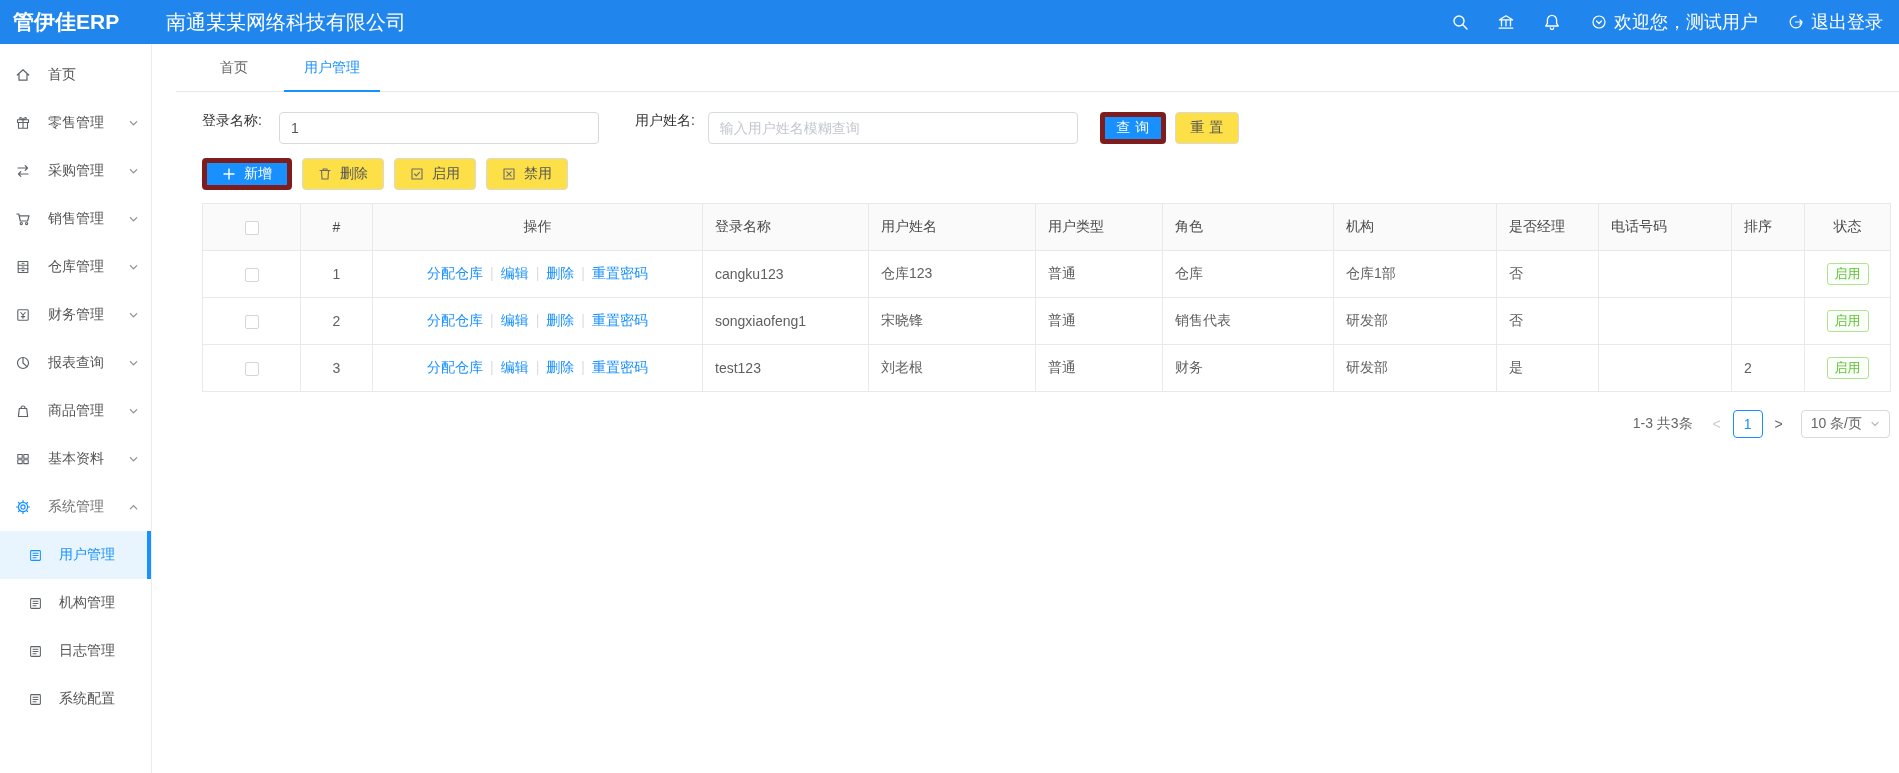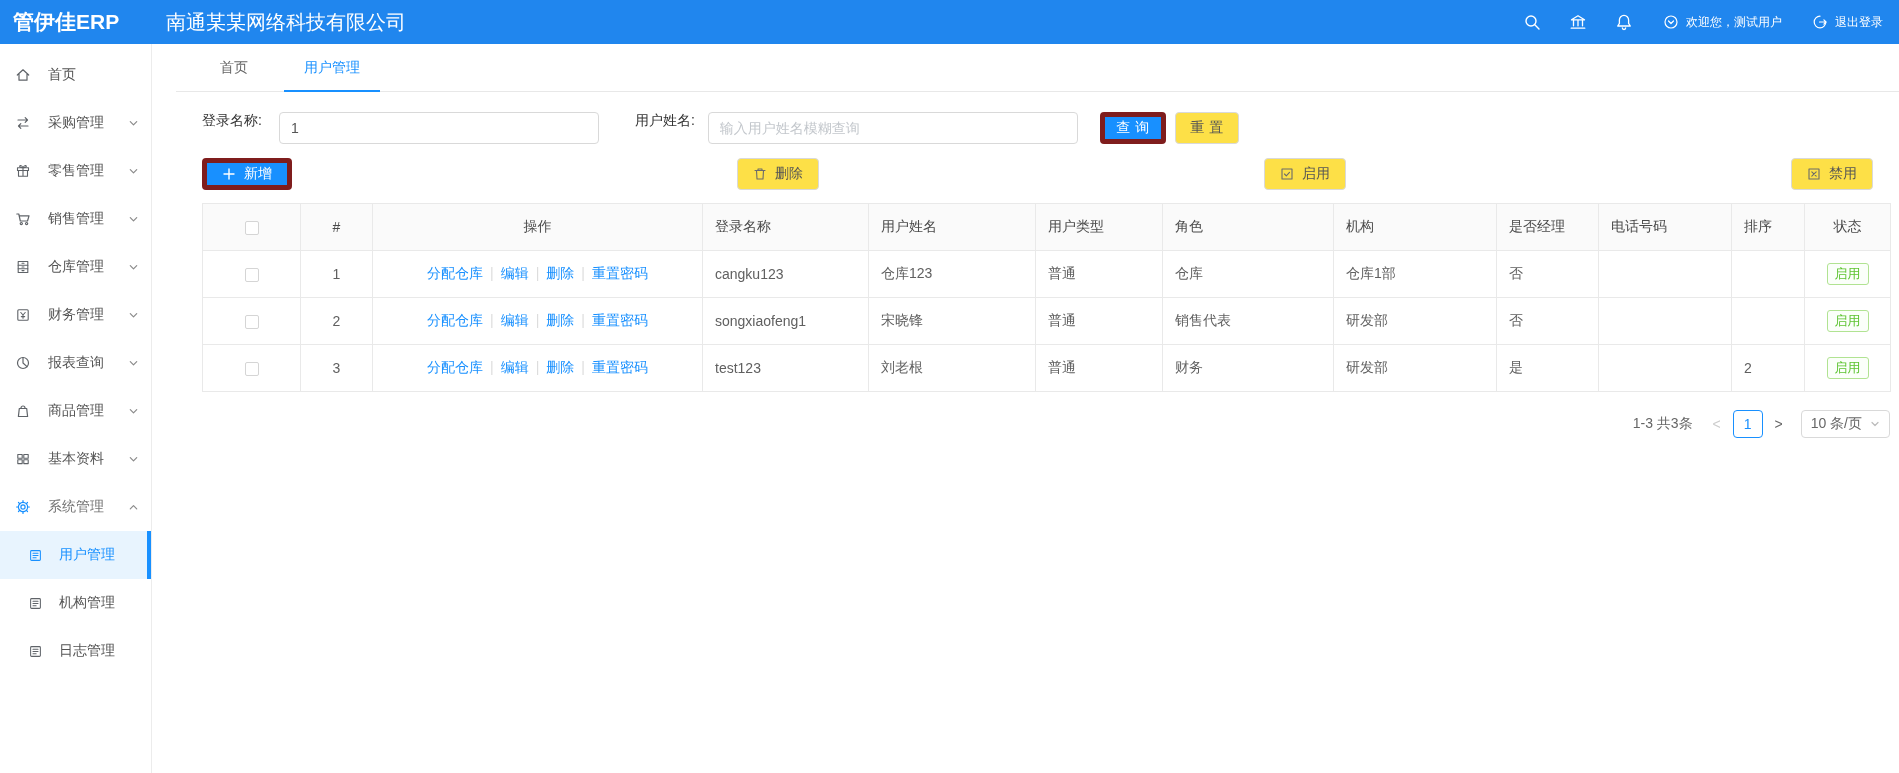--- a/index.html
+++ b/index.html
@@ -10,21 +10,21 @@
     background:#fff; color:#333; font-size:14px;
   }
   svg { display:block; }
 
   
   .hdr { height:44px; background:#2086ee; color:#fff; display:flex; align-items:center; }
   .logo { font-size:21px; font-weight:bold; padding-left:13px; width:152px; white-space:nowrap; }
   .company { font-size:20px; margin-left:14px; white-space:nowrap; }
   .hdr-right { margin-left:auto; display:flex; align-items:center; padding-right:16px; }
   .hicon { width:18px; height:18px; margin-left:28px; cursor:pointer; color:#fff; }
-  .hgroup { display:flex; align-items:center; gap:7px; margin-left:30px; font-size:12px; cursor:pointer; white-space:nowrap; }
+  .hgroup { display:flex; align-items:center; gap:7px; margin-left:30px; font-size:18px; cursor:pointer; white-space:nowrap; }
   .hgroup .gicon { width:16px; height:16px; color:#fff; }
 
   
   .layout { display:flex; height:729px;gap:24px; }
   .sidebar { width:152px; flex:none; border-right:1px solid #ececec; padding-top:7px; overflow:hidden; background:#fff; }
   .menu-item { height:48px; display:flex; align-items:center; padding:0 12px 0 15px; color:#545454; cursor:pointer; }
   .micon { width:16px; height:16px; flex:none; color:#5f6368; }
   .mlabel { margin-left:17px; font-size:14px; white-space:nowrap; }
   .mchev { margin-left:auto; width:11px; height:11px; color:#8a8a8a; flex:none; }
   .menu-item.active { color:#737373; }
@@ -52,21 +52,21 @@
   .finput.login { width:320px; margin-left:17px; }
   .finput.uname { width:370px; margin-left:13px; }
   .finput::placeholder { color:#c3c7cc; }
   .btn { height:32px; border-radius:4px; font-size:14px; display:inline-flex; align-items:center; justify-content:center; cursor:pointer; }
   .btn-primary { background:#1890ff; color:#fff; border:5px solid #7f1d1d; }
   .btn-plain { background:#fde047; color:#555; border:1px solid #d9d9d9; }
   .btn-search { width:66px; margin-left:22px; letter-spacing:5px; text-indent:5px; }
   .btn-reset { width:64px; margin-left:9px; letter-spacing:5px; text-indent:5px; }
 
   
-  .toolbar { margin-top:12px; display:flex; align-items:center;justify-content:space-between; }
+  .toolbar { margin-top:12px; display:flex; align-items:center; }
   .tbtn { height:32px; padding:0 15px; display:inline-flex; align-items:center; gap:8px; }
   .tbtn + .tbtn { margin-left:10px; }
   .tbtn .bicon { width:14px; height:14px; }
   .tbtn.btn-plain .bicon { color:#6b6b6b; }
 
   
   table.grid { margin-top:13px; border-collapse:collapse; table-layout:fixed; width:1688px; }
   .grid th, .grid td { border:1px solid #e9e9e9; height:47px; padding:0 6px 0 12px; font-size:14px; white-space:nowrap; overflow:hidden; text-align:left; }
   .grid th { background:#fafafa; color:#4a4a4a; font-weight:400; }
   .grid td { color:#606060; }
@@ -138,40 +138,40 @@
       <span class="micon">
         <svg viewBox="0 0 16 16" width="16" height="16" fill="none" stroke="currentColor" stroke-width="1.2" stroke-linecap="round" stroke-linejoin="round">
             <path d="M2.3 8L8 2.8 13.7 8M4 7v6.2h8V7"></path>
           </svg>
       </span>
       <span class="mlabel">首页</span>
     </div>
 
     <div class="menu-item">
       <span class="micon">
-        <svg viewBox="0 0 16 16" width="16" height="16" fill="none" stroke="currentColor" stroke-width="1.2" stroke-linecap="round" stroke-linejoin="round">
-            <path d="M3 5h9.5M10.2 2.7L12.5 5l-2.3 2.3M13 11H3.5M5.8 8.7L3.5 11l2.3 2.3"></path>
-          </svg>
-      </span>
-      <span class="mlabel">采购管理</span>
-      <span class="mchev">
-        <svg viewBox="0 0 12 12" width="11" height="11" fill="none" stroke="currentColor" stroke-width="1.3" stroke-linecap="round" stroke-linejoin="round">
-            <path d="M2.5 4l3.5 3.5L9.5 4"></path>
-          </svg>
-      </span>
-    </div>
-
-    <div class="menu-item">
-      <span class="micon">
         <svg viewBox="0 0 16 16" width="16" height="16" fill="none" stroke="currentColor" stroke-width="1.1" stroke-linecap="round" stroke-linejoin="round">
             <rect x="2.5" y="4.8" width="11" height="2.7"></rect>
             <path d="M3.5 7.5v5.8h9V7.5M8 4.8v8.5M8 4.8S6.8 2.3 5.4 2.6 4.7 4.9 8 4.8zM8 4.8s1.2-2.5 2.6-2.2.7 2.3-2.6 2.2z"></path>
           </svg>
       </span>
       <span class="mlabel">零售管理</span>
+      <span class="mchev">
+        <svg viewBox="0 0 12 12" width="11" height="11" fill="none" stroke="currentColor" stroke-width="1.3" stroke-linecap="round" stroke-linejoin="round">
+            <path d="M2.5 4l3.5 3.5L9.5 4"></path>
+          </svg>
+      </span>
+    </div>
+
+    <div class="menu-item">
+      <span class="micon">
+        <svg viewBox="0 0 16 16" width="16" height="16" fill="none" stroke="currentColor" stroke-width="1.2" stroke-linecap="round" stroke-linejoin="round">
+            <path d="M3 5h9.5M10.2 2.7L12.5 5l-2.3 2.3M13 11H3.5M5.8 8.7L3.5 11l2.3 2.3"></path>
+          </svg>
+      </span>
+      <span class="mlabel">采购管理</span>
       <span class="mchev">
         <svg viewBox="0 0 12 12" width="11" height="11" fill="none" stroke="currentColor" stroke-width="1.3" stroke-linecap="round" stroke-linejoin="round">
             <path d="M2.5 4l3.5 3.5L9.5 4"></path>
           </svg>
       </span>
     </div>
 
     <div class="menu-item">
       <span class="micon">
         <svg viewBox="0 0 16 16" width="16" height="16" fill="none" stroke="currentColor" stroke-width="1.2" stroke-linecap="round" stroke-linejoin="round">
@@ -305,20 +305,29 @@
     <div class="sub-item">
       <span class="micon">
         <svg viewBox="0 0 16 16" width="15" height="15" fill="none" stroke="currentColor" stroke-width="1.1" stroke-linecap="round" stroke-linejoin="round">
             <rect x="2.8" y="2.8" width="10.4" height="10.4" rx="1"></rect>
             <path d="M5.3 5.5h5.4M5.3 8h5.4M5.3 10.5h3.4"></path>
           </svg>
       </span>
       <span class="mlabel">日志管理</span>
     </div>
 
+    <div class="sub-item">
+      <span class="micon">
+        <svg viewBox="0 0 16 16" width="15" height="15" fill="none" stroke="currentColor" stroke-width="1.1" stroke-linecap="round" stroke-linejoin="round">
+            <rect x="2.8" y="2.8" width="10.4" height="10.4" rx="1"></rect>
+            <path d="M5.3 5.5h5.4M5.3 8h5.4M5.3 10.5h3.4"></path>
+          </svg>
+      </span>
+      <span class="mlabel">系统配置</span>
+    </div>
 
   </div>
 
   <div class="main">
 
     <div class="tabbar">
       <div class="tab">首页</div>
       <div class="tab active">用户管理</div>
     </div>
 

